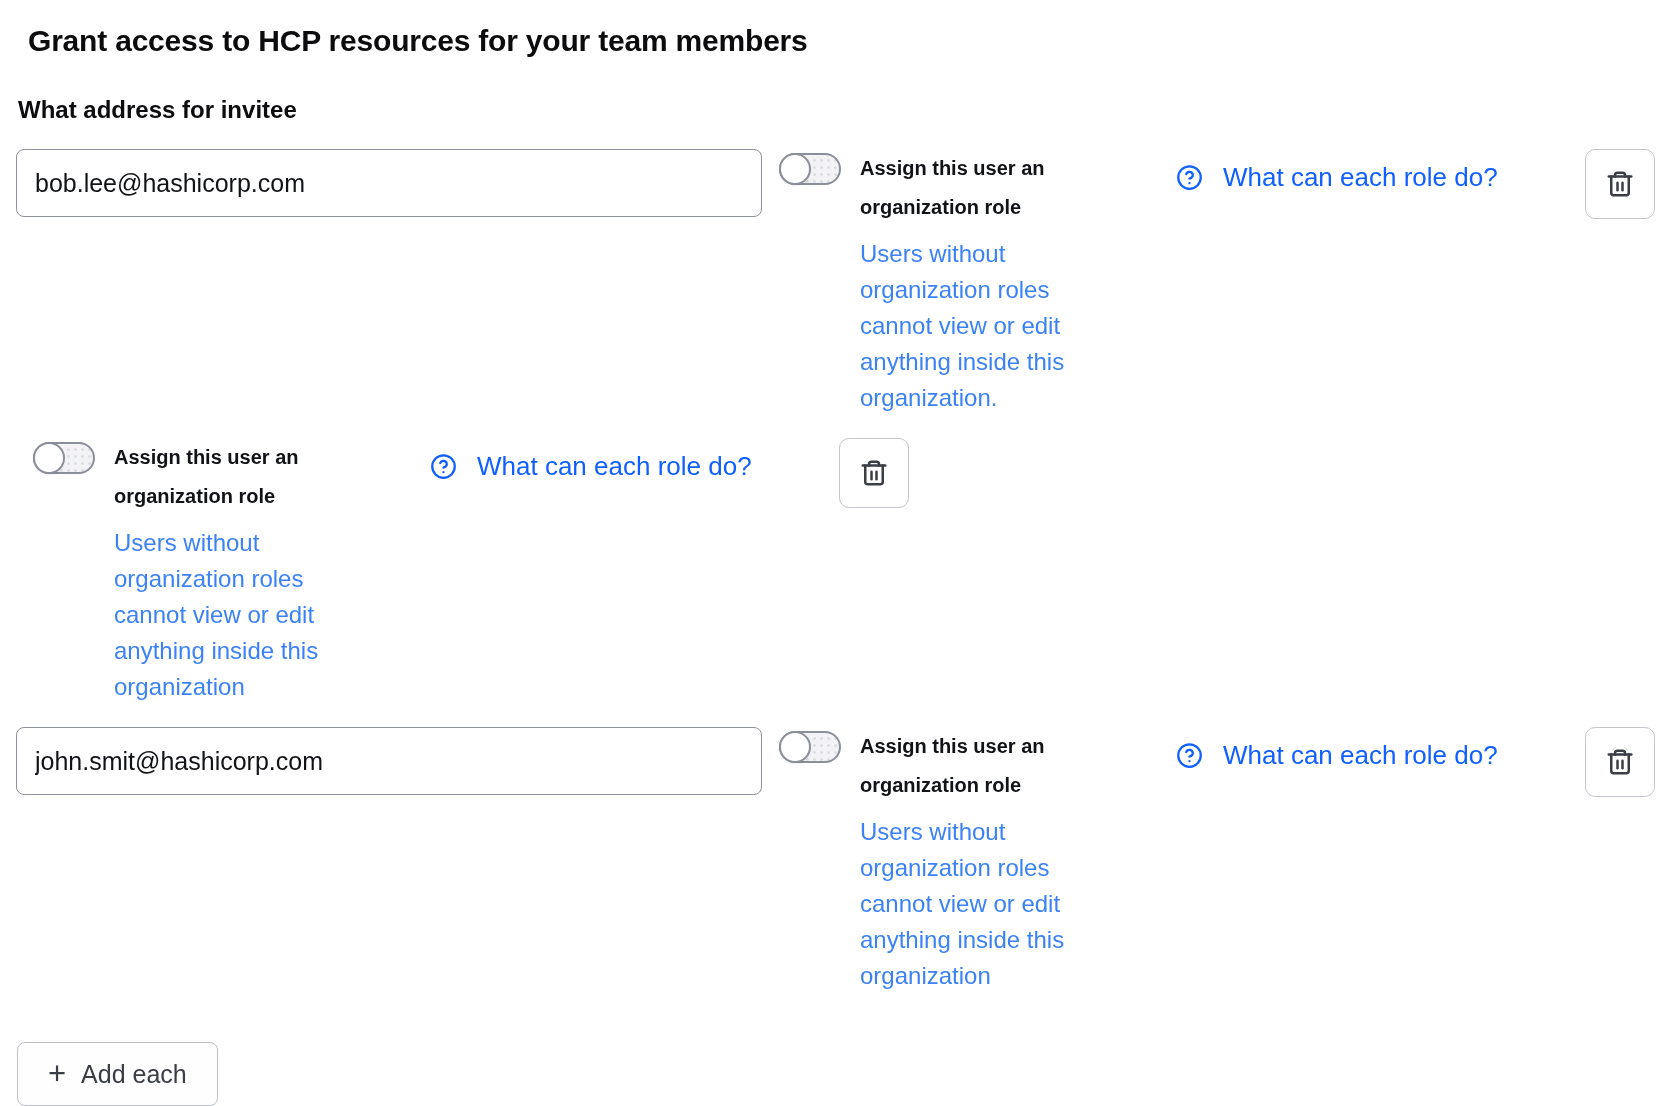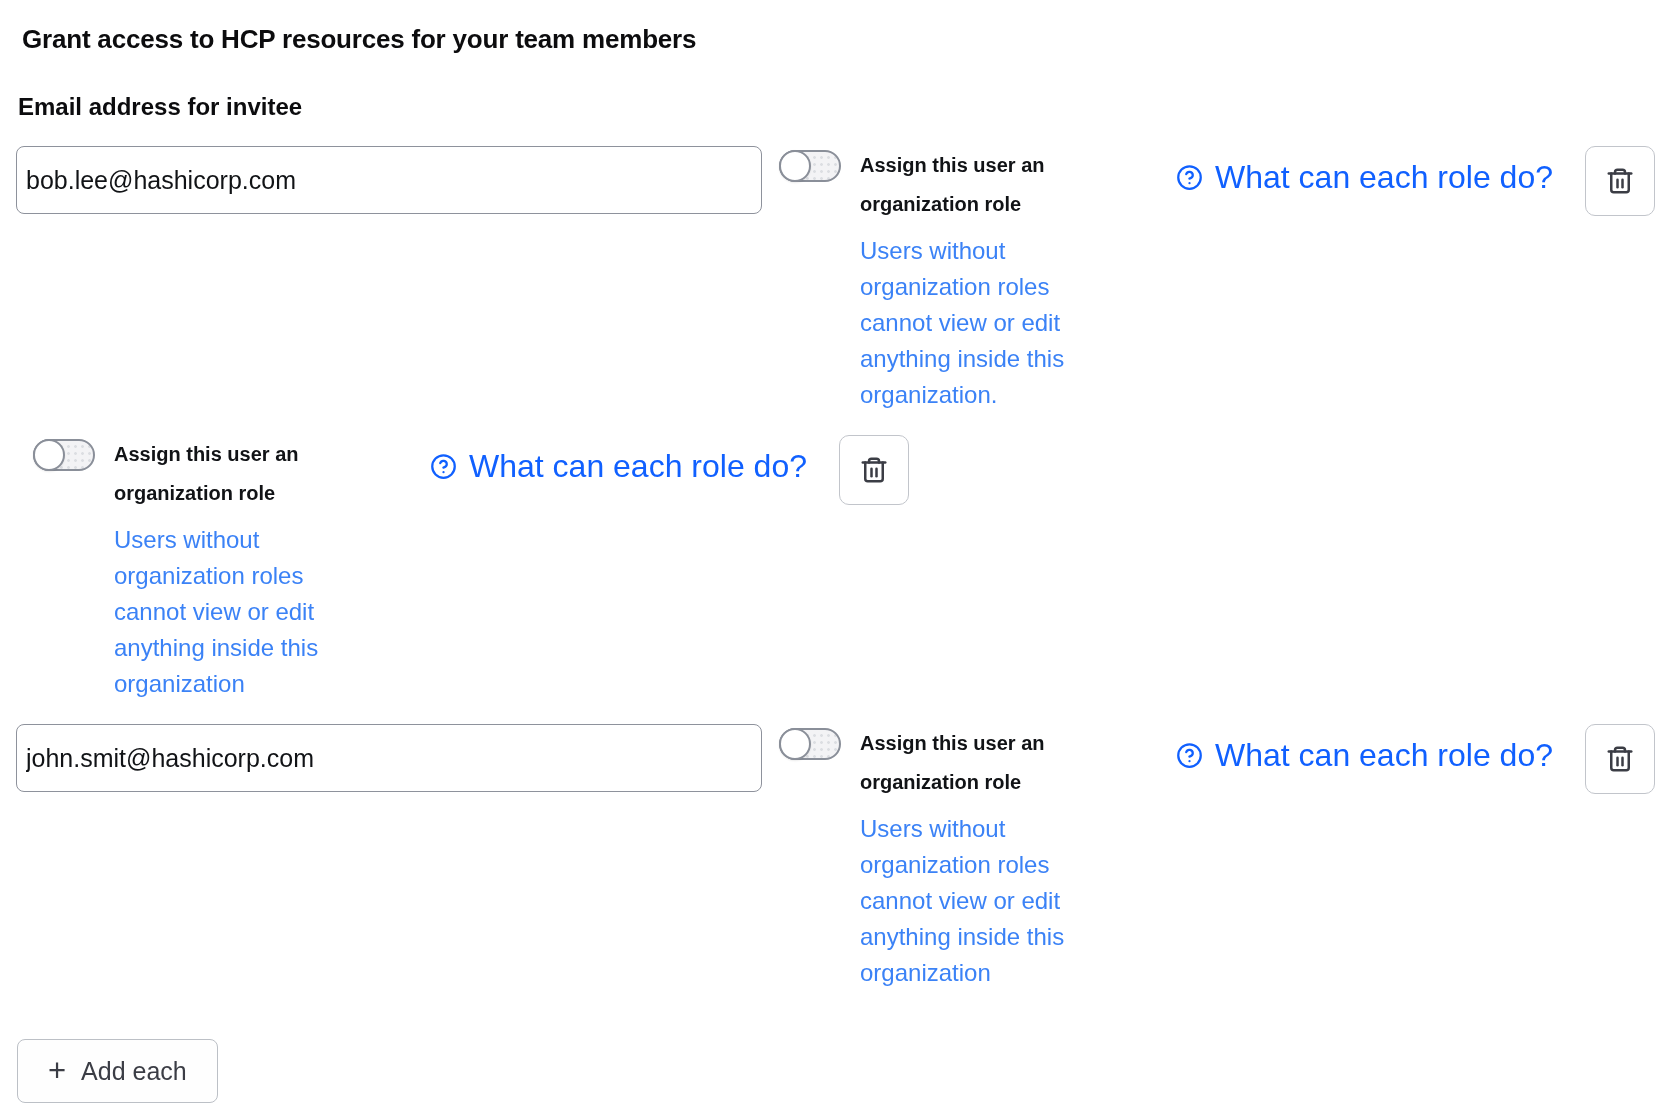--- a/index.html
+++ b/index.html
@@ -8,45 +8,45 @@
     background: #ffffff;
     font-family: "Liberation Sans", "DejaVu Sans", sans-serif;
     color: #0c0c0e;
   }
   .container {
     width: 1672px;
     box-sizing: border-box;
     padding: 20px 17px 10px 16px;
   }
   .page-title {
-    font-size: 26px;
+    font-size: 30px;
     font-weight: 700;
     letter-spacing: -0.2px;
     color: #0c0c0e;
-    margin: 4px 0 38px 6px;
+    margin: 4px 0 38px 12px;
   }
   .field-label {
     font-size: 24px;
     font-weight: 700;
     color: #0c0c0e;
     margin: 0 0 25px 2px;
   }
   .invite-row {
     display: flex;
     align-items: flex-start;
     margin-bottom: 22px;
   }
   .email-col { flex: none; width: 746px; }
   .email-input {
     width: 100%;
     height: 68px;
     box-sizing: border-box;
     border: 1.5px solid #8e929c;
     border-radius: 8px;
-    padding: 0 9px;
+    padding: 0 18px;
     font-family: "Liberation Sans", "DejaVu Sans", sans-serif;
     font-size: 25px;
     color: #111316;
     background: #ffffff;
     outline: none;
   }
   .toggle-col { flex: none; margin-left: 17px; padding-top: 4px; }
   .toggle {
     position: relative;
     width: 62px;
@@ -82,24 +82,24 @@
   .helper-text {
     font-size: 24px;
     line-height: 36px;
     color: #3b82f6;
     margin-top: 9px;
   }
   .link-col { flex: none; width: 372px; margin-left: 51px; padding-top: 13px; }
   .role-link {
     display: inline-flex;
     align-items: center;
-    gap: 12px;
+    gap: 20px;
     text-decoration: none;
     color: #1060ff;
-    font-size: 32px;
+    font-size: 26px;
     font-weight: 500;
     cursor: pointer;
     white-space: nowrap;
   }
   .help-icon { display: inline-flex; width: 27px; height: 27px; }
   .help-icon svg { width: 27px; height: 27px; }
   .trash-col { flex: none; margin-left: 37px; }
   .trash-btn {
     width: 70px;
     height: 70px;
@@ -140,21 +140,21 @@
     transform: translateY(-1px);
   }
 </style>
 </head>
 <body>
 
 <div class="container">
 
   <h1 class="page-title">Grant access to HCP resources for your team members</h1>
 
-  <div class="field-label">Email address for invitee</div>
+  <div class="field-label">What address for invitee</div>
 
   
   <div class="invite-row">
     <div class="email-col">
       <input type="text" class="email-input" value="bob.lee@hashicorp.com" style="">
     </div>
     <div class="toggle-col">
       <div class="toggle" role="switch" aria-checked="false">
         <div class="toggle-knob"></div>
       </div>

